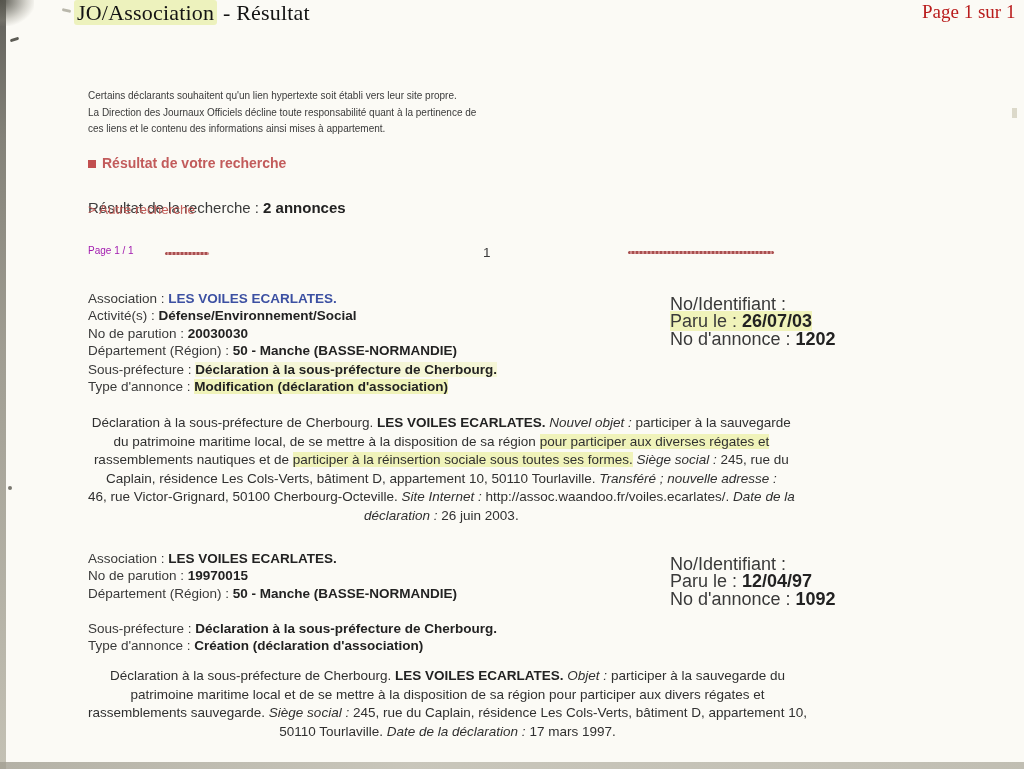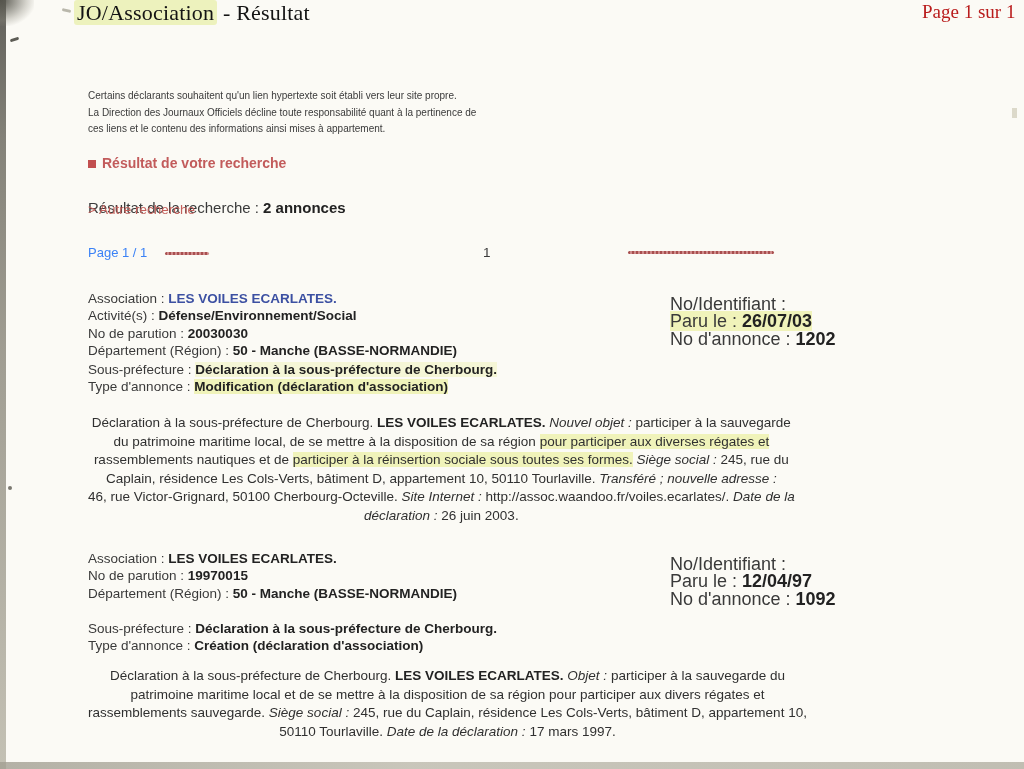--- a/index.html
+++ b/index.html
@@ -30,21 +30,21 @@
     font-size:19px;color:#b91c1c;margin-left:40px;}
   .notice{position:absolute;left:88px;top:88px;font-size:10px;line-height:16.6px;color:#3a3a3a;}
   .notice div{white-space:nowrap;}
 
   .section-head{position:absolute;left:88px;top:155px;font-size:14px;font-weight:700;color:#c25b5b;}
   .bullet{display:inline-block;width:8px;height:8px;background:#c24f4f;margin-right:6px;}
   .result-line{position:absolute;left:88px;top:179px;font-size:15px;color:#3a3a3a;margin-top:20px;}
   .result-line .val{font-weight:700;color:#222;}
   .other-search{position:absolute;left:88px;top:202px;font-size:13.5px;color:#c4605c;cursor:pointer;}
 
-  .pager-label{position:absolute;left:88px;top:245px;font-size:13px;color:#3b82f6;}
+  .pager-label{position:absolute;left:88px;top:245px;font-size:10px;color:#a21caf;}
   .page-num{position:absolute;left:483px;top:245px;font-size:13.5px;color:#3a3a3a;}
   .red-line{position:absolute;height:3px;border-radius:2px;
     background:repeating-linear-gradient(90deg,#a84f4f 0 2px,#cf8b8b 2px 4px);}
   .red-line.short{left:165px;top:252px;width:44px;}
   .red-line.long{left:628px;top:251px;width:146px;}
 
   .record{position:absolute;left:88px;font-size:13.5px;line-height:17.3px;color:#3a3a3a;}
   .record div{white-space:nowrap;}
   .meta{position:absolute;left:670px;font-size:18px;line-height:17.3px;color:#3a3a3a;}
   .meta div{white-space:nowrap;}

